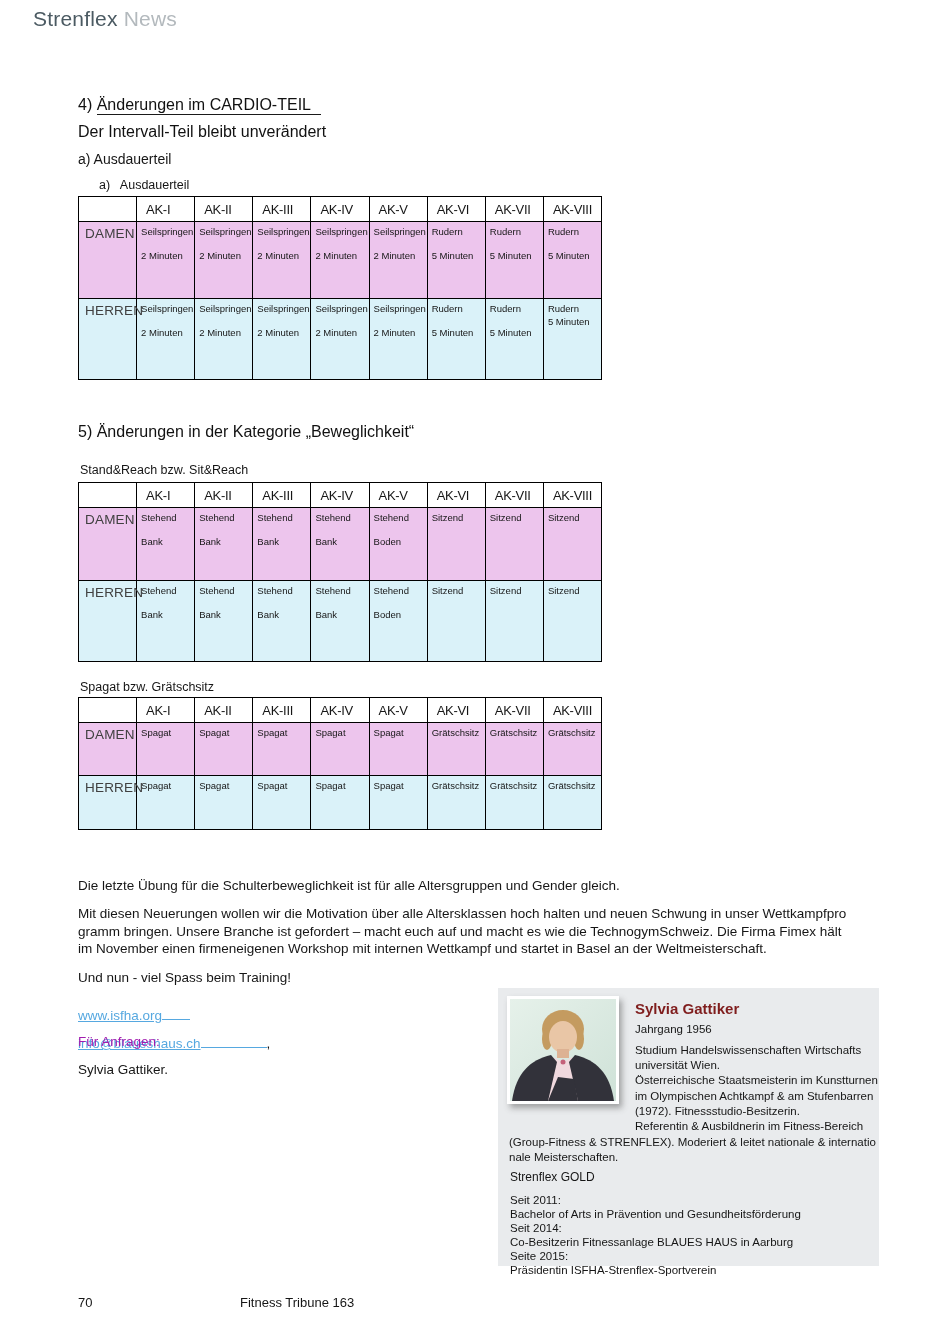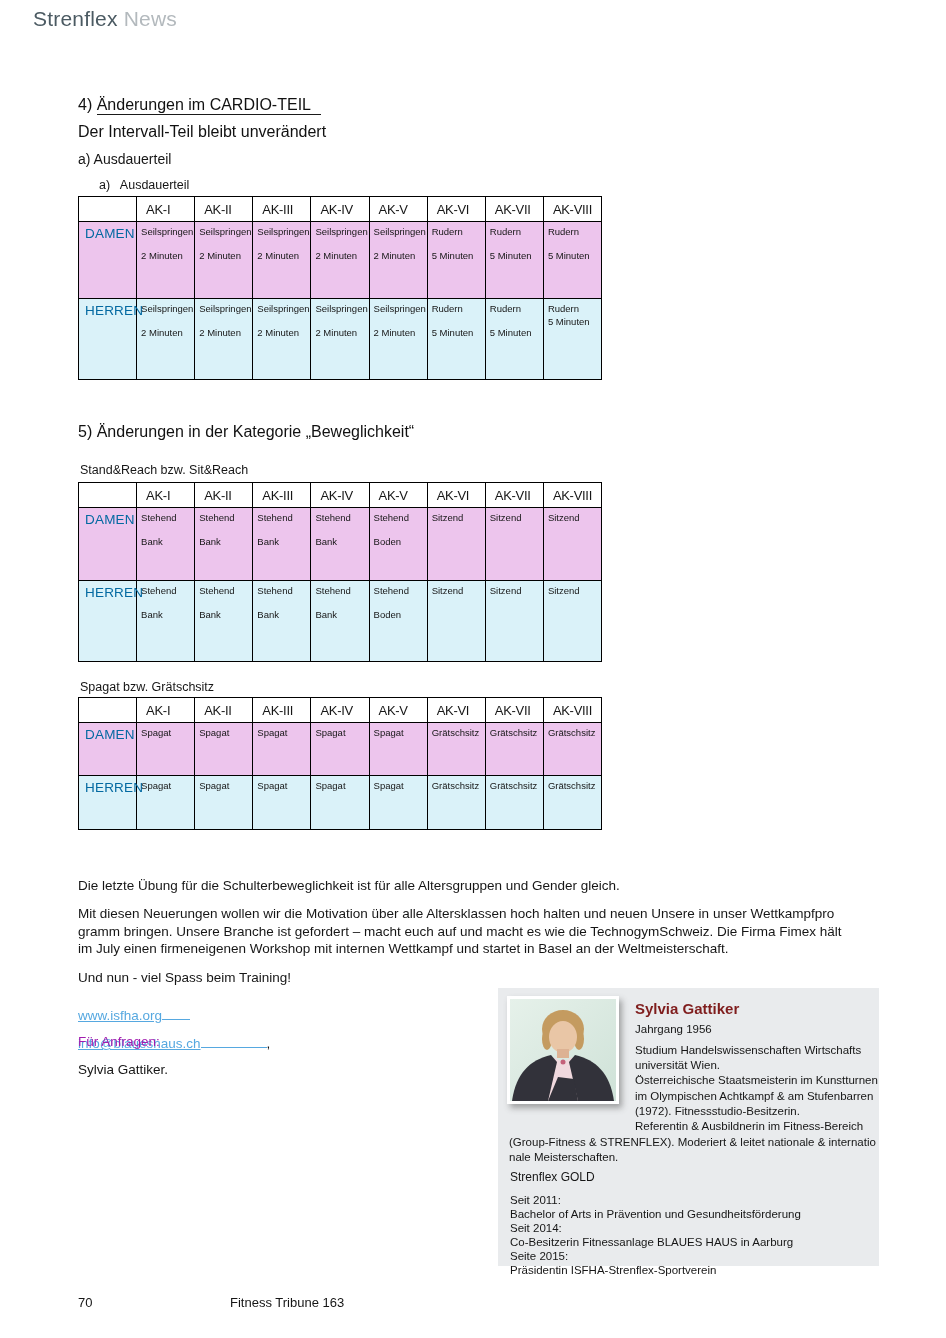--- a/index.html
+++ b/index.html
@@ -30,21 +30,21 @@
   .h5{left:78px;top:423px;}
   .cap-t2{left:80px;top:463px;}
   .cap-t3{left:80px;top:680px;}
 
   
   .tbl-wrap{position:absolute;left:78px;}
   .tw0{top:196px;} .tw1{top:482px;} .tw2{top:697px;}
   table.tbl{border-collapse:collapse;table-layout:fixed;width:524px;background:#fff;}
   .tbl th,.tbl td{border:1px solid #000;vertical-align:top;text-align:left;font-weight:normal;}
   .tbl thead th{height:25px;font-size:13px;padding:5px 0 0 9px;letter-spacing:-0.3px;background:#fff;}
-  .tbl th.row-h{font-size:13.5px;padding:4px 0 0 6px;letter-spacing:.2px;color:#0369a1;}
+  .tbl th.row-h{font-size:13.5px;padding:4px 0 0 6px;letter-spacing:.2px;color:#404040;}
   .tbl td{font-size:9.5px;padding:4px 1px 0 4px;}
   .cell-line{line-height:11px;}
   .cell-line.gap{margin-top:13px;}
   .cell-line.tight{margin-top:2px;}
   tr.r-damen th,tr.r-damen td{background:var(--pink);}
   tr.r-herren th,tr.r-herren td{background:var(--blue);}
   .t0 tr.r-damen{height:77px;} .t0 tr.r-herren{height:81px;}
   .t1 tr.r-damen{height:73px;} .t1 tr.r-herren{height:81px;}
   .t2 tr.r-damen{height:53px;} .t2 tr.r-herren{height:54px;}
 
@@ -75,21 +75,21 @@
   .pbio{position:absolute;left:137px;top:55px;font-size:11.5px;width:240px;}
   .pbio .line{line-height:15.2px;white-space:nowrap;}
   .pbio-full{position:absolute;left:11px;top:147px;font-size:11.5px;width:366px;}
   .pbio-full .line{line-height:15.2px;white-space:nowrap;}
   .pgold{position:absolute;left:12px;top:182px;font-size:12px;}
   .pach{position:absolute;left:12px;top:206px;font-size:11.5px;width:366px;}
   .pach .line{line-height:13.9px;white-space:nowrap;}
 
   
   .footer-page{position:absolute;left:78px;top:1295px;font-size:13px;}
-  .footer-pub{position:absolute;left:230px;top:1295px;font-size:13px;}
+  .footer-pub{position:absolute;left:240px;top:1295px;font-size:13px;}
 </style>
 </head>
 <body>
 
 <div class="page">
 
   <div class="brand">
     <span class="primary">Strenflex</span>
     <span class="secondary">News</span>
   </div>
@@ -352,23 +352,23 @@
           </tr>
         </tbody>
       </table>
     </div>
 
   <div class="paras">
     <div class="para">
         <div class="line">Die letzte Übung für die Schulterbeweglichkeit ist für alle Altersgruppen und Gender gleich.</div>
       </div>
     <div class="para">
-        <div class="line">Mit diesen Neuerungen wollen wir die Motivation über alle Altersklassen hoch halten und neuen Unsere in unser Wettkampfpro</div>
+        <div class="line">Mit diesen Neuerungen wollen wir die Motivation über alle Altersklassen hoch halten und neuen Schwung in unser Wettkampfpro</div>
         <div class="line">gramm bringen. Unsere Branche ist gefordert – macht euch auf und macht es wie die TechnogymSchweiz. Die Firma Fimex hält</div>
-        <div class="line">im July einen firmeneigenen Workshop mit internen Wettkampf und startet in Basel an der Weltmeisterschaft.</div>
+        <div class="line">im November einen firmeneigenen Workshop mit internen Wettkampf und startet in Basel an der Weltmeisterschaft.</div>
       </div>
     <div class="para">
         <div class="line">Und nun - viel Spass beim Training!</div>
       </div>
   </div>
 
   <div class="lcol">
     <div class="row">
       <span class="link">www.isfha.org</span><span class="ul-ext ext-www"></span>
     </div>

